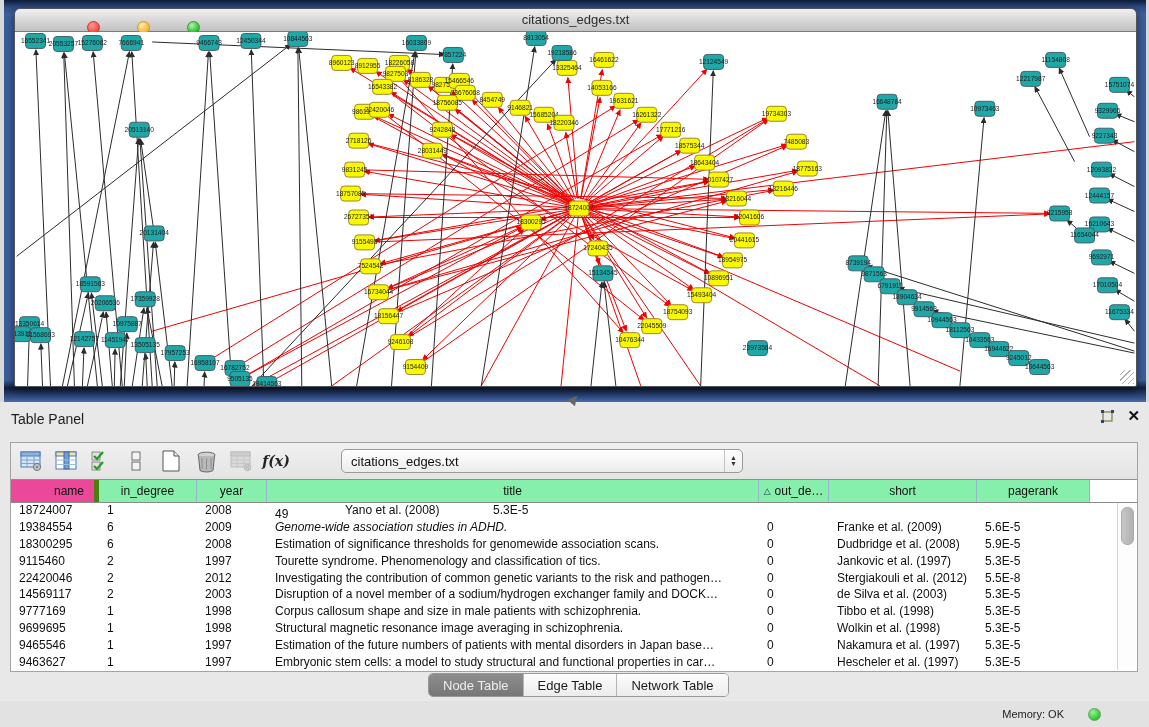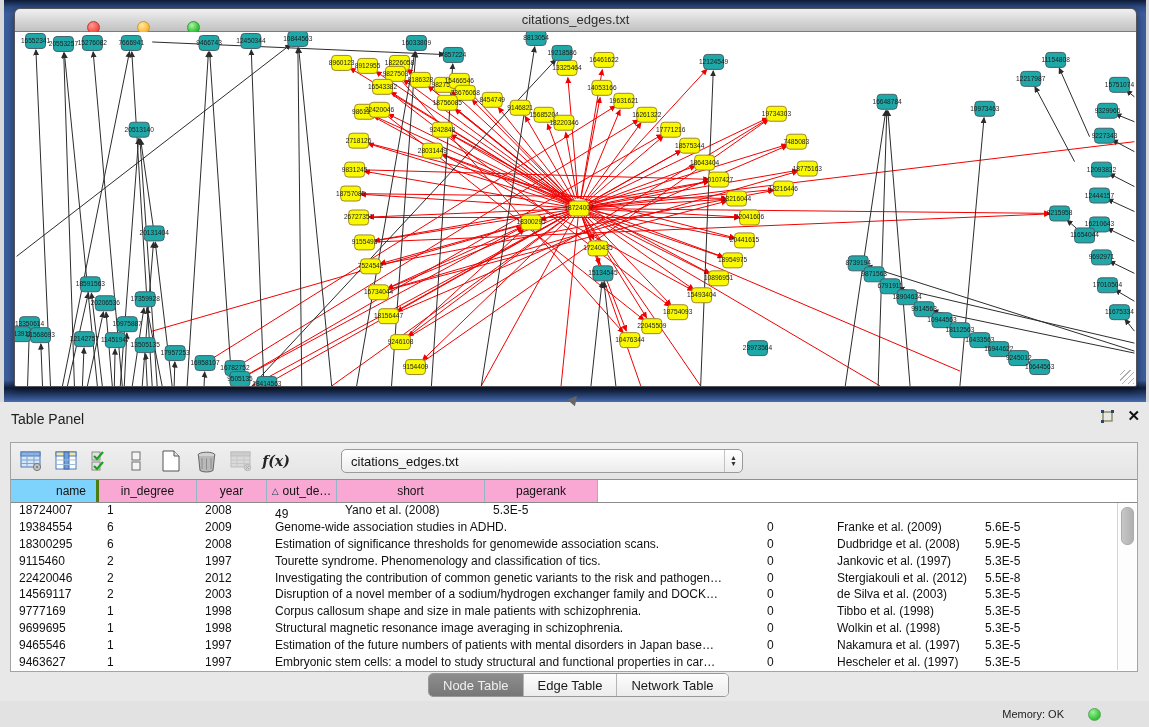--- a/index.html
+++ b/index.html
@@ -33,23 +33,23 @@
   .tbtn{margin-right:11px;display:flex;align-items:center;justify-content:center;width:24px;height:24px;cursor:pointer;}
   .tbtn.disabled{opacity:.55;}
   .fx{font-family:"DejaVu Serif",serif;font-style:italic;font-weight:bold;font-size:14px;color:#222;}
   .combo{margin-left:42px;width:400px;height:22px;border:1px solid #9a9a9a;border-radius:5px;background:linear-gradient(#ffffff,#ececec);
     display:flex;align-items:center;font-size:13px;color:#111;position:relative;cursor:pointer;}
   .combo .val{padding-left:9px;flex:1;}
   .combo .step{width:17px;height:100%;border-left:1px solid #c2c2c2;display:flex;flex-direction:column;align-items:center;justify-content:center;font-size:7px;line-height:6px;color:#333;}
 
   .tablewrap{position:relative;height:191px;}
   .thead{display:flex;height:22px;border-bottom:1px solid #8a8a8a;background:#fff;}
-  .th{box-sizing:border-box;border-right:1px solid #93b7c9;background:#f9a8d4;font-size:12px;color:#111;
+  .th{box-sizing:border-box;border-right:1px solid #93b7c9;background:#86efac;font-size:12px;color:#111;
     display:flex;align-items:center;justify-content:center;overflow:hidden;white-space:nowrap;cursor:pointer;}
-  .th.gray{background:#7dd3fc;border-right:3px solid #4d7c0f;justify-content:flex-end;padding-right:10px;}
+  .th.gray{background:#ec4899;border-right:5px solid #4d7c0f;justify-content:flex-end;padding-right:10px;}
   .th .sortmark{font-size:9px;margin-right:4px;color:#0e3b4d;}
   .tbody{position:absolute;left:0;top:22px;right:0;bottom:0;overflow:hidden;}
   .tr{display:flex;height:16.8px;align-items:center;cursor:default;}
   .td{box-sizing:border-box;padding-left:8px;font-size:12px;color:#101010;overflow:hidden;white-space:nowrap;}
   .vscroll{position:absolute;right:1px;top:23px;bottom:1px;width:18px;background:#fdfdfd;border-left:1px solid #d5d5d5;}
   .vthumb{position:absolute;left:3px;top:4px;width:11px;height:36px;border-radius:6px;background:linear-gradient(90deg,#c7c7c7,#b0b0b0);border:1px solid #ababab;cursor:pointer;}
 
   .seg{position:absolute;left:428px;top:271px;height:22px;display:flex;border:1px solid #989898;border-radius:5px;overflow:hidden;background:#fff;font-size:13px;}
   .seg .s{padding:0 14px;display:flex;align-items:center;background:linear-gradient(#fdfdfd,#ececec);color:#1a1a1a;border-right:1px solid #b5b5b5;cursor:pointer;}
   .seg .s:last-child{border-right:none;text-align:center;}
@@ -543,38 +543,39 @@
               <span>▲</span>
               <span>▼</span>
             </span>
           </div>
         </div>
       <div class="tablewrap">
         <div class="thead" id="thead">
             <div class="th gray" style="width: 88px;">name</div>
             <div class="th" style="width: 98px;">in_degree</div>
             <div class="th" style="width: 70px;">year</div>
+            <div class="th" style="width: 492px;">title</div>
             <div class="th" style="width: 70px;"><span class="sortmark">△</span>out_de…</div>
             <div class="th" style="width: 148px;">short</div>
             <div class="th" style="width: 113px;">pagerank</div>
           </div>
         <div class="tbody" id="tbody">
             <div class="tr">
               <div class="td" style="width: 88px;">18724007</div>
               <div class="td" style="width: 98px;">1</div>
               <div class="td" style="width: 70px;">2008</div>
               <div class="td" style="width: 70px; margin-top: 7px;">49</div>
               <div class="td" style="width: 148px;">Yano et al. (2008)</div>
               <div class="td" style="width: 113px;">5.3E-5</div>
             </div>
             <div class="tr">
               <div class="td" style="width: 88px;">19384554</div>
               <div class="td" style="width: 98px;">6</div>
               <div class="td" style="width: 70px;">2009</div>
-              <div class="td" style="width: 492px;">Genome-wide association studies in ADHD.</div>
+              <div class="td" style="width: 492px; font-style: italic;">Genome-wide association studies in ADHD.</div>
               <div class="td" style="width: 70px;">0</div>
               <div class="td" style="width: 148px;">Franke et al. (2009)</div>
               <div class="td" style="width: 113px;">5.6E-5</div>
             </div>
             <div class="tr">
               <div class="td" style="width: 88px;">18300295</div>
               <div class="td" style="width: 98px;">6</div>
               <div class="td" style="width: 70px;">2008</div>
               <div class="td" style="width: 492px;">Estimation of significance thresholds for genomewide association scans.</div>
               <div class="td" style="width: 70px;">0</div>

